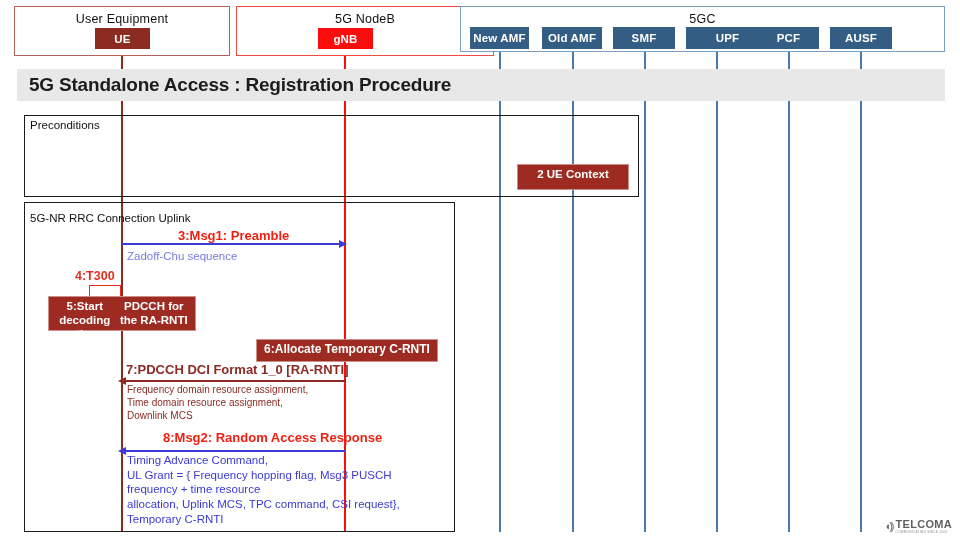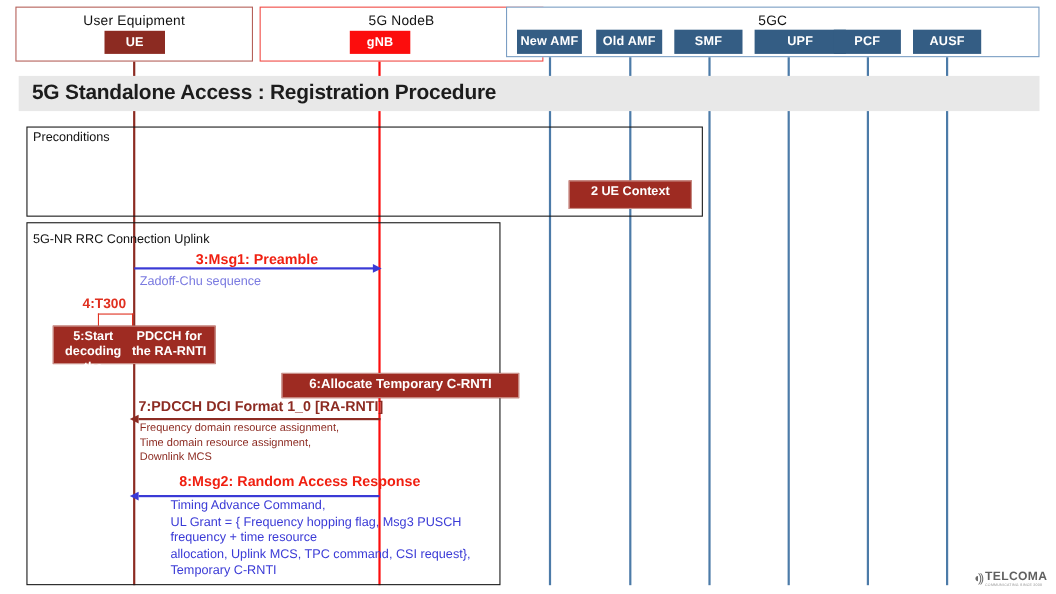--- a/index.html
+++ b/index.html
@@ -167,35 +167,35 @@
 
   <div class="bracket" style="left:89px;top:285px;width:33px;height:0;border-top:1.6px solid #e03020;"></div>
   <div class="bracket" style="left:89px;top:285px;width:0;height:12px;border-left:1.6px solid #e03020;"></div>
   <div class="bracket" style="left:120px;top:285px;width:0;height:12px;border-left:1.6px solid #e03020;"></div>
 
   <div class="notebox" style="left:48px;top:296px;width:148px;height:35px;flex-direction:row;">
     <span>5:Start decoding the</span>
     <span>PDCCH for the RA-RNTI</span>
   </div>
 
-  <div class="notebox" style="left:256px;top:339px;width:216px;height:23px;font-size:12px;">
+  <div class="notebox" style="left:256px;top:339px;width:182px;height:23px;font-size:12px;">
     <span>6:Allocate Temporary C-RNTI</span>
   </div>
 
   <div class="msglabel" style="left:126px;top:362px;color:#8c2b22;">7:PDCCH DCI Format 1_0 [RA-RNTI]</div>
   <div class="arrowline" style="left:126px;top:380px;width:220px;border-top-color:#8c2b22;"></div>
   <div class="arrowheadL" style="left:118px;top:376.5px;border-right:8px solid #8c2b22;"></div>
   <div class="msgsub" style="left:127px;top:384px;color:#8c2b22;font-size:10px;">Frequency domain resource assignment,
 Time domain resource assignment,
 Downlink MCS</div>
 
   <div class="msglabel" style="left:126px;top:430px;color:#f01f10;margin-left:37px;">8:Msg2: Random Access Response</div>
   <div class="arrowline" style="left:126px;top:450px;width:219px;border-top-color:#3a3ad6;"></div>
   <div class="arrowheadL" style="left:118px;top:446.5px;border-right:8px solid #3a3ad6;"></div>
-  <div class="msgsub" style="left:127px;top:453px;color:#3a3ad6;font-size:11.5px;margin-left:28px;">Timing Advance Command,
+  <div class="msgsub" style="left:127px;top:453px;color:#3a3ad6;font-size:11.5px;">Timing Advance Command,
 UL Grant = { Frequency hopping flag, Msg3 PUSCH
 frequency + time resource
 allocation, Uplink MCS, TPC command, CSI request},
 Temporary C-RNTI</div>
 
   <div id="logo">
     <span class="wave">◖))</span>
     <span class="lt">
       <span class="l1">TELCOMA</span>
       <span class="l2">COMMUNICATING SINCE 2009</span>

